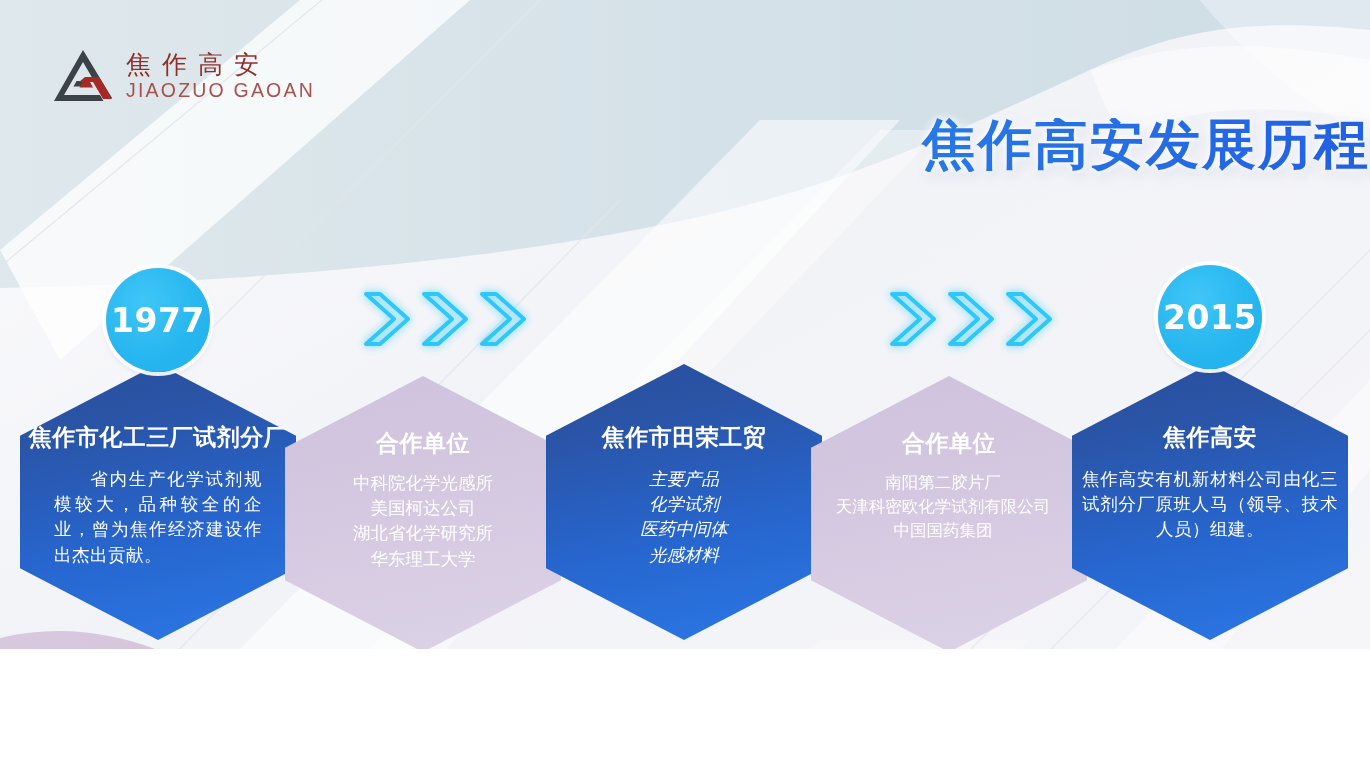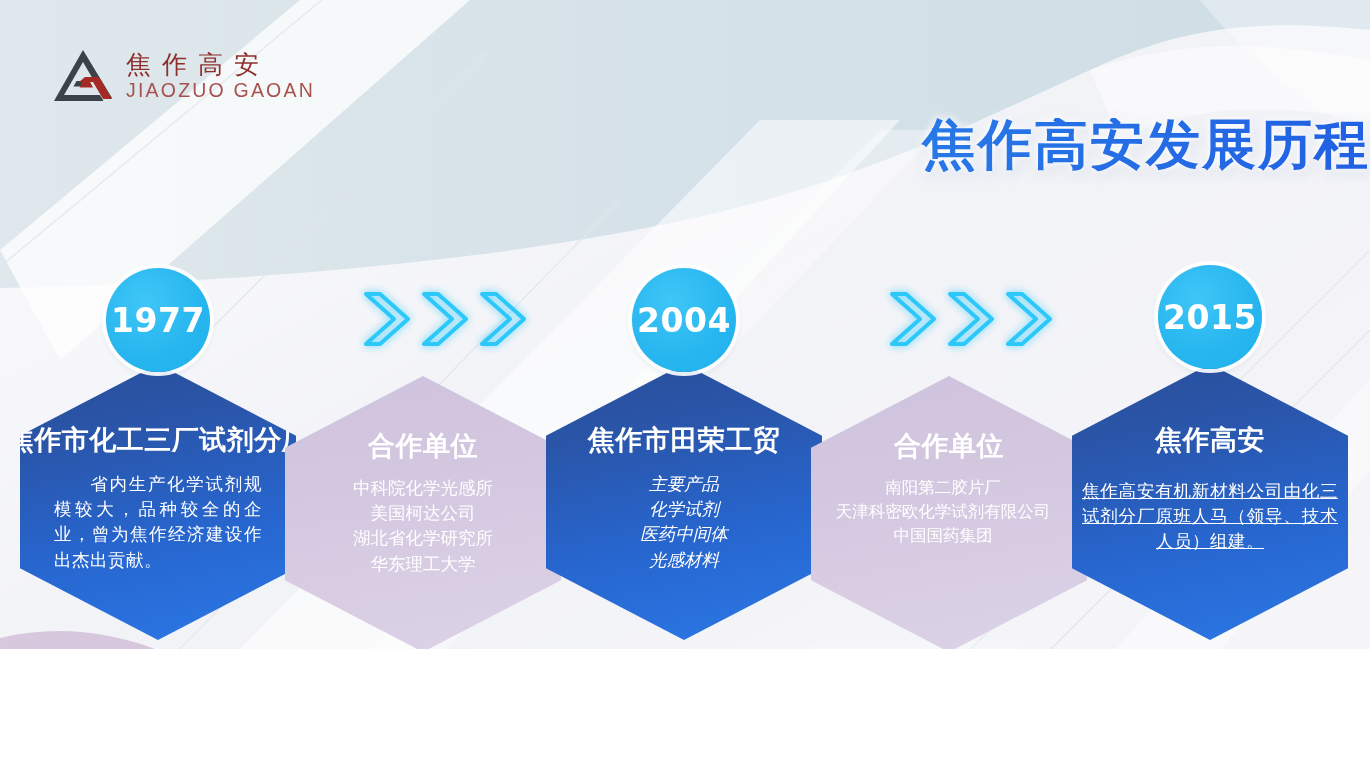--- a/index.html
+++ b/index.html
@@ -94,21 +94,21 @@
   .hex-blue {
     background: linear-gradient(168deg, #2a4f9e 0%, #2a54a6 22%, #2766cf 62%, #2b78e6 100%);
   }
   .hex-lilac {
     background: linear-gradient(170deg, #cfc2dd 0%, #d3c7e0 35%, #d8cde3 70%, #dcd3e7 100%);
   }
 
   .hex-title {
     color: #ffffff;
     font-weight: bold;
-    font-size: 27px;
+    font-size: 23px;
     letter-spacing: 0.5px;
     white-space: nowrap;
     text-align: center;
     font-family: "DejaVu Sans", "Liberation Sans", sans-serif;
   }
 
   .hex-body {
     color: #ffffff;
     font-size: 17.5px;
     line-height: 1.44;
@@ -256,21 +256,20 @@
     <div class="hexagon hex-lilac" style="left:285px; top:376px; padding-top:52px;">
       <div class="hex-title">合作单位</div>
       <div class="hex-body" style="margin-top:12px;">
         <div>中科院化学光感所</div>
         <div>美国柯达公司</div>
         <div>湖北省化学研究所</div>
         <div>华东理工大学</div>
       </div>
     </div>
 
-    <div class="year-circle" style="left:632px; top:268px;">2004</div>
     <div class="hexagon hex-blue" style="left:546px; top:364px; padding-top:58px;">
       <div class="hex-title">焦作市田荣工贸</div>
       <div class="hex-body" style="margin-top:14px;font-style:italic;">
         <div>主要产品</div>
         <div>化学试剂</div>
         <div>医药中间体</div>
         <div>光感材料</div>
       </div>
     </div>
 
@@ -291,17 +290,17 @@
       <div class="hex-body" style="margin-top:12px; font-size:16.5px; width:300px; margin-left:-12px;">
         <div>南阳第二胶片厂</div>
         <div>天津科密欧化学试剂有限公司</div>
         <div>中国国药集团</div>
       </div>
     </div>
 
     <div class="year-circle" style="left:1158px; top:265px;">2015</div>
     <div class="hexagon hex-blue" style="left:1072px; top:364px; padding-top:58px;">
       <div class="hex-title">焦作高安</div>
-      <div class="hex-body justified" style="margin-top:21px; width:256px; text-align-last:center;text-decoration:underline;">焦作高安有机新材料公司由化三试剂分厂原班人马（领导、技术人员）组建。</div>
+      <div class="hex-body justified" style="margin-top:14px; width:256px; text-align-last:center;">焦作高安有机新材料公司由化三试剂分厂原班人马（领导、技术人员）组建。</div>
     </div>
 
   </div>
 </div>
 
 </body></html>

